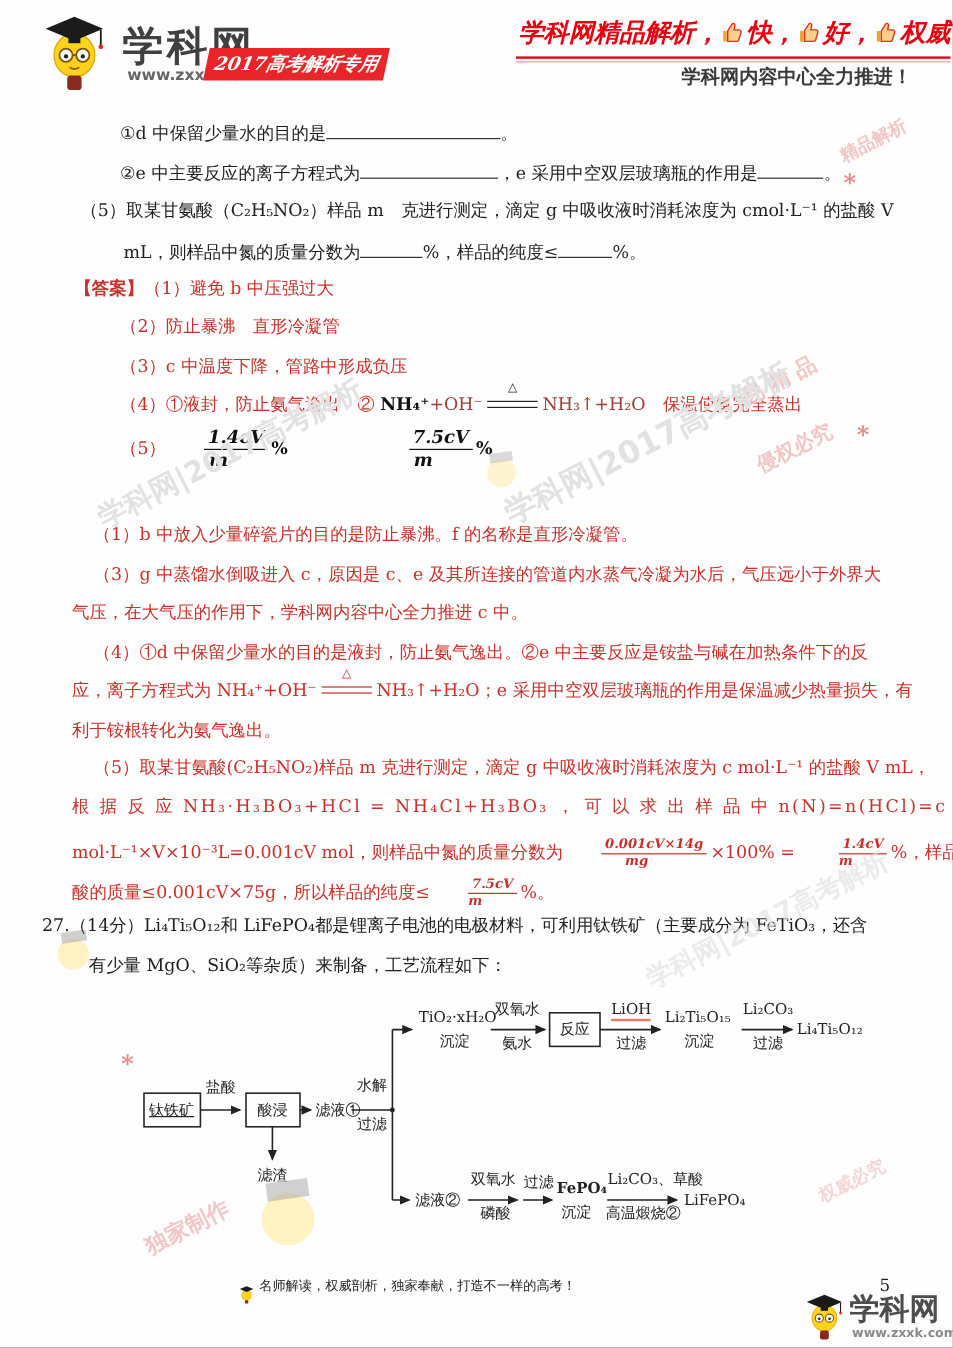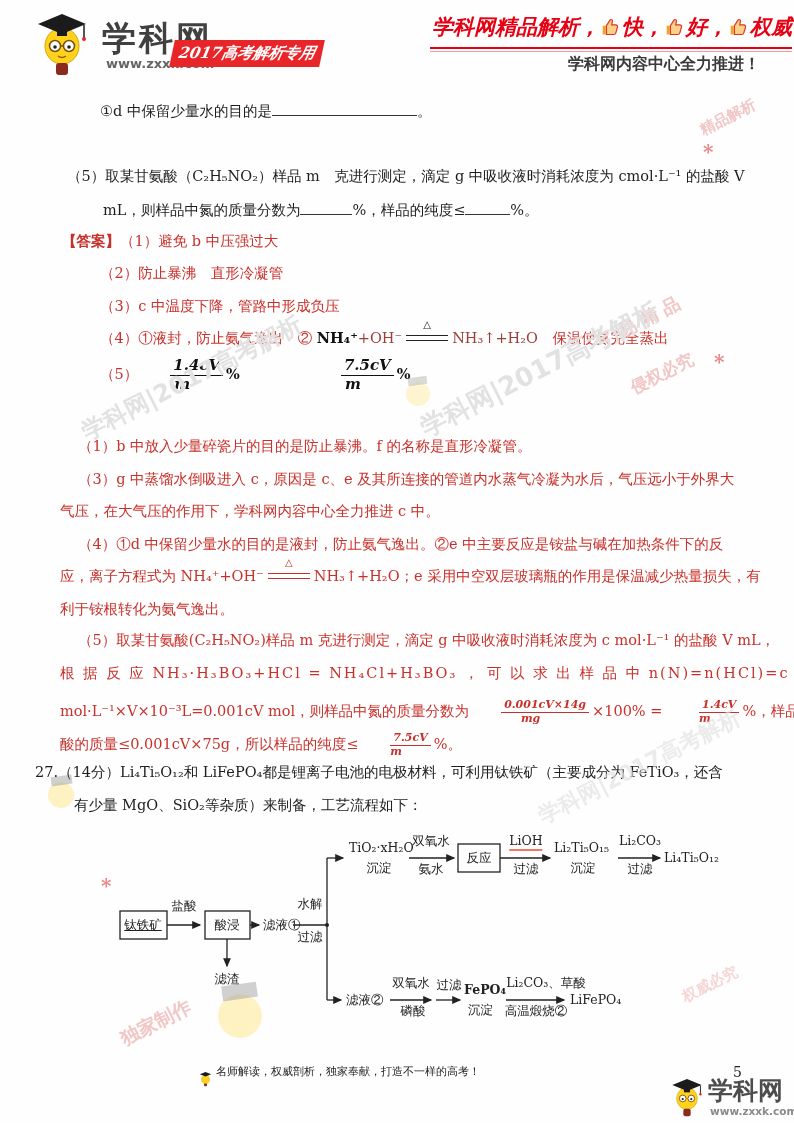--- a/index.html
+++ b/index.html
@@ -106,20 +106,23 @@
       <path d="M6.5 21h8.9c1.1 0 2-.7 2.3-1.7l2.1-7.2c.4-1.3-.6-2.6-2-2.6h-4.9l.8-4.3C14 4 13.2 3 12.1 3c-.5 0-1 .3-1.3.7L6.5 10.5V21z" fill="#fbd08a" stroke="#e03020" stroke-width="1.4"></path>
     </svg>
     <span>权威！</span>
   </div>
   <div class="callig-line"></div>
   <div class="callig-line2"></div>
   <div class="sub-slogan">学科网内容中心全力推进！</div>
 
   <div class="ln" style="left:100px;top:100px;">
     <span>①d 中保留少量水的目的是</span><span class="bl w145"></span><span>。</span>
+  </div>
+  <div class="ln" style="left:100px;top:133px;">
+    <span>②e 中主要反应的离子方程式为</span><span class="bl w115"></span><span>，e 采用中空双层玻璃瓶的作用是</span><span class="bl w55"></span><span>。</span>
   </div>
   <div class="ln" style="left:67px;top:166px;">
     <span>（5）取某甘氨酸（C₂H₅NO₂）样品 m　克进行测定，滴定 g 中吸收液时消耗浓度为 cmol·L⁻¹ 的盐酸 V</span>
   </div>
   <div class="ln" style="left:103px;top:199px;">
     <span>mL，则样品中氮的质量分数为</span><span class="bl w52"></span><span>%，样品的纯度≤</span><span class="bl w45"></span><span>%。</span>
   </div>
 
   <div class="ln red" style="left:62px;top:231px;">
     <span class="blab">【答案】</span><span>（1）避免 b 中压强过大</span>

